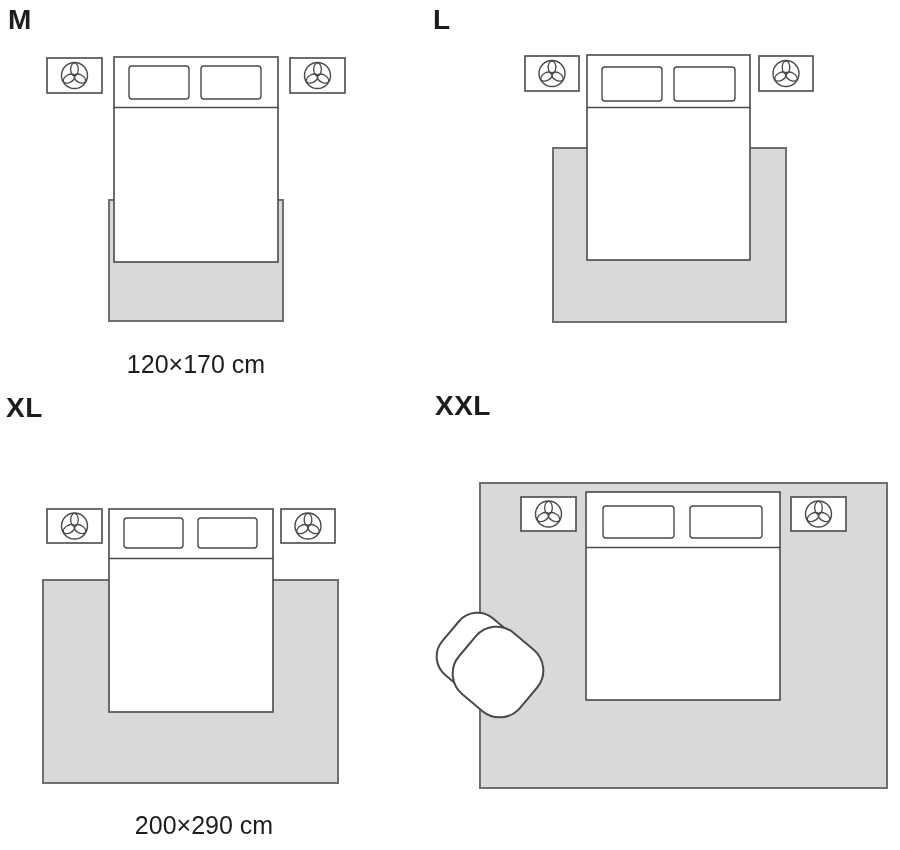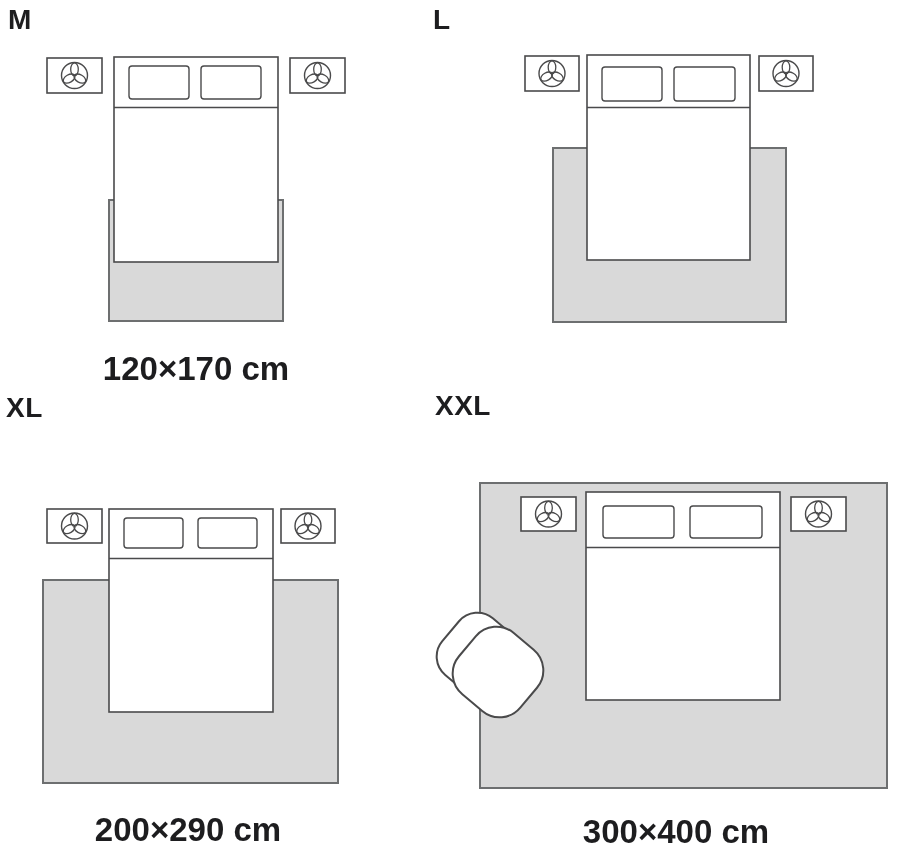--- a/index.html
+++ b/index.html
@@ -22,21 +22,21 @@
   .size-label{
     position:absolute;
     font-size:28px;font-weight:700;line-height:1;
     color:var(--text);
     letter-spacing:0.5px;
   }
   .caption{
     position:absolute;
     width:200px;
     text-align:center;
-    font-size:33px;font-weight:700;line-height:1.2;
+    font-size:25px;font-weight:400;line-height:1.2;
     color:var(--text);
   }
   
   .rug{fill:var(--rug-fill);stroke:var(--rug-border);stroke-width:2;}
   .furn{fill:var(--furniture-fill);stroke:var(--furniture-border);stroke-width:1.6;}
   .pillow{fill:var(--furniture-fill);stroke:var(--furniture-border);stroke-width:1.4;}
   .furnline{stroke:var(--furniture-border);stroke-width:1.6;}
   #plant circle{fill:none;stroke:var(--furniture-border);stroke-width:1.4;}
   #plant ellipse{fill:none;stroke:var(--furniture-border);stroke-width:1.3;}
   .armchair{fill:var(--furniture-fill);stroke:var(--furniture-border);stroke-width:2;}
@@ -138,15 +138,14 @@
       </g>
     </g>
   </svg>
 
   <div class="size-label" style="left:8px;top:6px">M</div>
   <div class="size-label" style="left:433px;top:6px">L</div>
   <div class="size-label" style="left:6px;top:394px">XL</div>
   <div class="size-label" style="left:435px;top:392px">XXL</div>
 
   <div class="caption" style="left:96px;top:349px">120×170 cm</div>
-  <div class="caption" style="left:88px;top:810px">200×290 cm</div>
-  <div class="caption" style="left:576px;top:812px">300×400 cm</div>
+  <div class="caption" style="left:104px;top:810px">200×290 cm</div>
 </div>
 
 </body></html>

